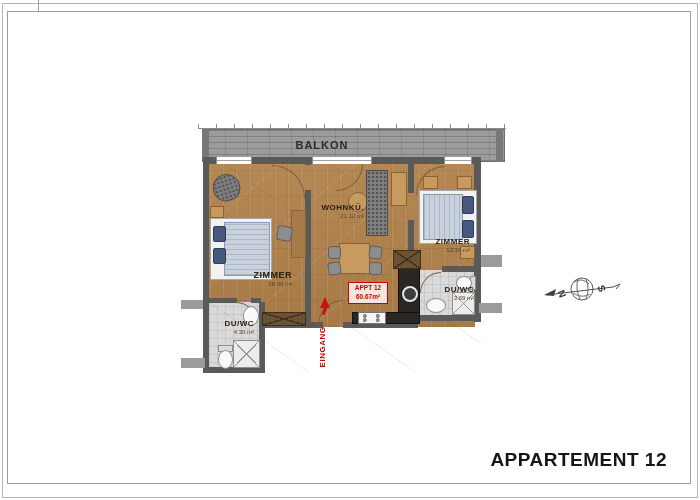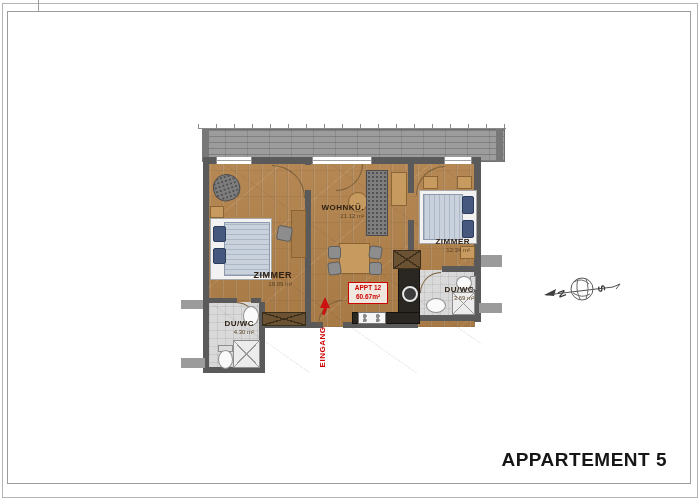--- a/index.html
+++ b/index.html
@@ -102,20 +102,21 @@
 <div id="page">
 
   <div class="abs frame-outer"></div>
   <div class="abs frame-inner"></div>
   <div class="abs frame-tick"></div>
 
   <div class="abs roofline"></div>
   <div class="abs balcony"></div>
   <div class="abs balcap" style="left:202px;"></div>
   <div class="abs balcap" style="left:496px;"></div>
+  <div class="abs balcony-label">BALKON</div>
 
   <div class="abs wood" style="left:209px;top:163px;width:266px;height:164px;"></div>
   <div class="abs bath" style="left:209px;top:302px;width:50px;height:69px;"></div>
   <div class="abs bath" style="left:416px;top:270px;width:58px;height:47px;"></div>
   <div class="abs sketch" style="left:203px;top:157px;width:278px;height:216px;"></div>
 
   <div class="abs wall" style="left:203px;top:157px;width:278px;height:7px;"></div>
   <div class="abs win" style="left:216px;top:157px;width:34px;height:7px;"></div>
   <div class="abs win" style="left:312px;top:157px;width:58px;height:7px;"></div>
   <div class="abs win" style="left:444px;top:157px;width:26px;height:7px;"></div>
@@ -227,15 +228,15 @@
       <path d="M31 16 q8 -5 15 2" stroke="#6a6a6a"></path>
       <path d="M30 27 q9 6 17 1" stroke="#6a6a6a"></path>
       <path d="M35 13 q-3 10 2 20" stroke="#6a6a6a"></path>
       <path d="M43 13 q4 9 0 20" stroke="#6a6a6a"></path>
     </g>
     <polygon points="1,29 13,23 11,30" fill="#3f3f3f"></polygon>
     <text x="17" y="30" font-size="10" font-weight="bold" fill="#3a3a3a" transform="rotate(70 19 26)">N</text>
     <text x="56" y="26" font-size="10" font-weight="bold" fill="#3a3a3a" transform="rotate(70 59 22)">S</text>
   </svg>
 
-  <div class="abs sheet-title">APPARTEMENT 5</div>
+  <div class="abs sheet-title">APPARTEMENT 12</div>
 
 </div>
 
 </body></html>

